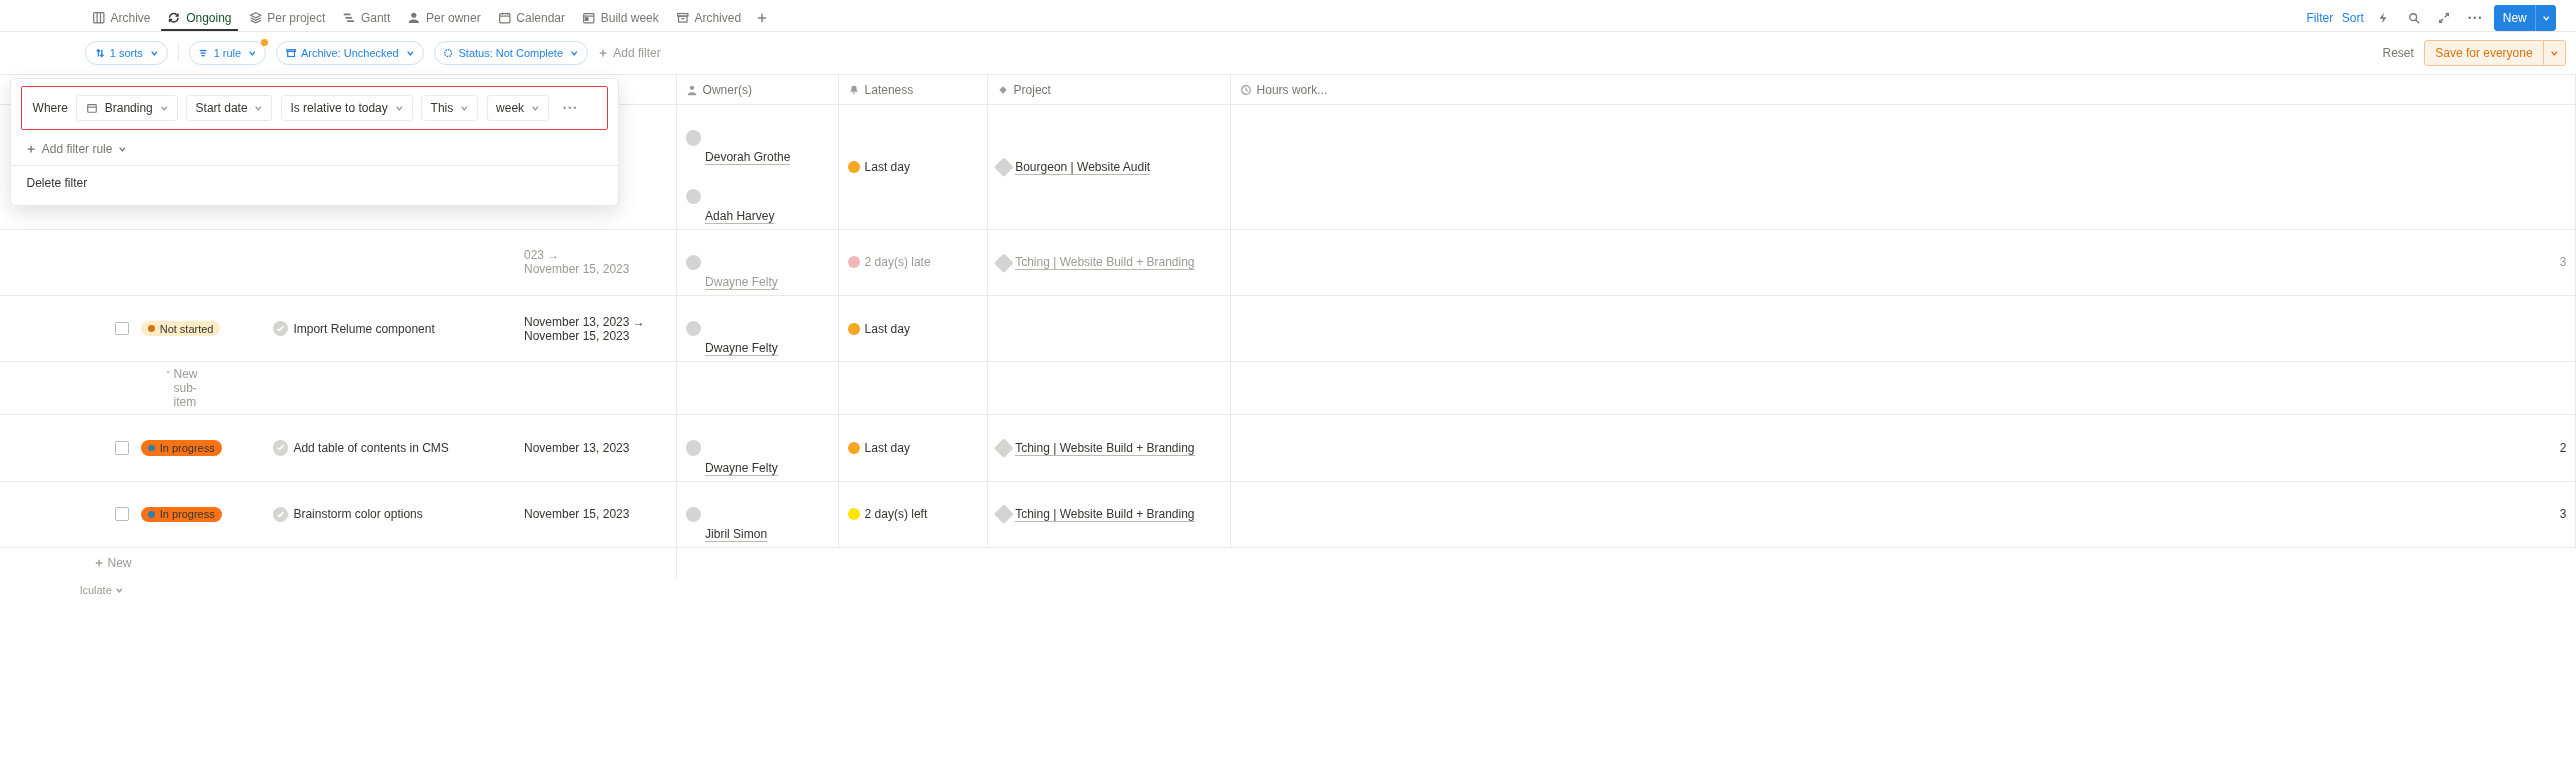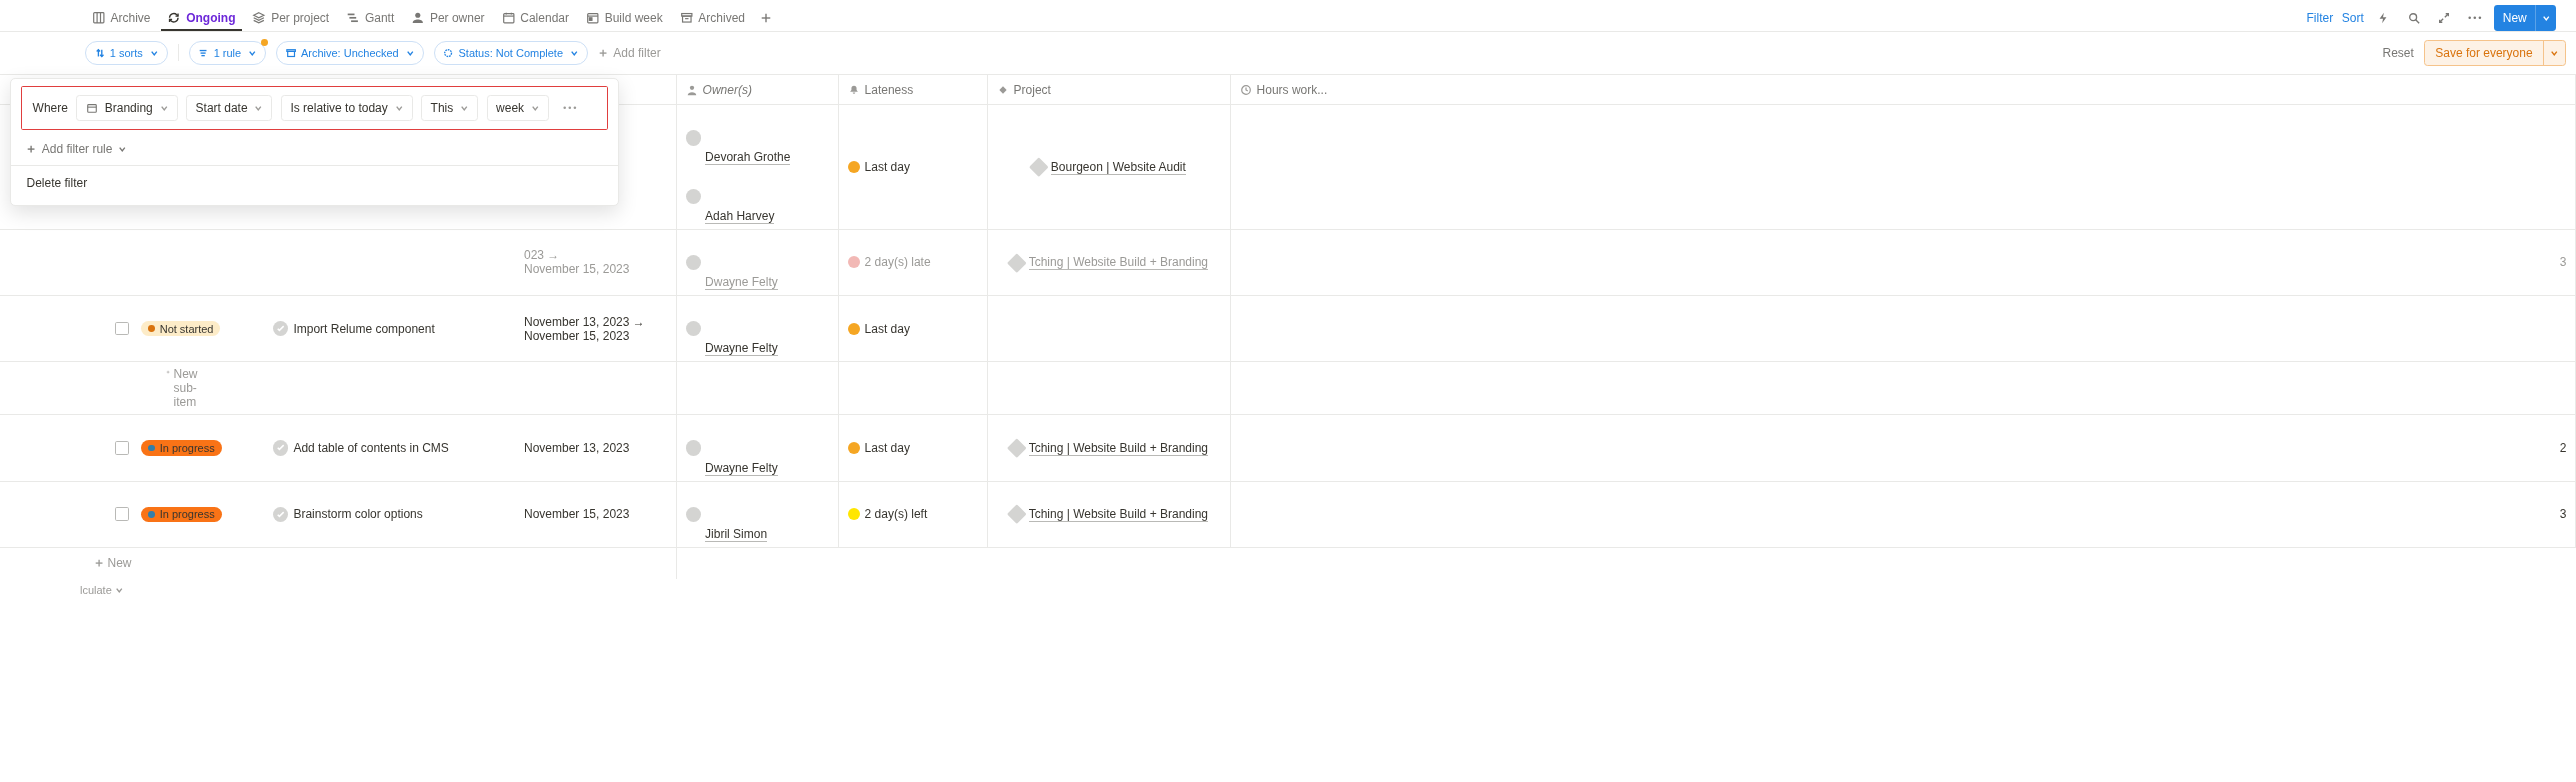--- a/index.html
+++ b/index.html
@@ -1,21 +1,21 @@
 <!DOCTYPE html>
 <html style="font-size:13.6px"><head>
 <meta charset="utf-8">
 <style>
   * { box-sizing: border-box; margin: 0; padding: 0; font-family: -apple-system, BlinkMacSystemFont, "Segoe UI", Helvetica, Arial, sans-serif; }
   body { font-size: 12px; color: #37352f; background: #fff; }
 
   
   .views { display: flex; align-items: center; gap: 3.4px; padding: 5.1px 10.2px 0 85px; border-bottom: 0.9px solid #e9e9e7; }
   .view-tab { display: flex; align-items: center; gap: 5.1px; padding: 5.1px 6.8px; color: #787774; cursor: pointer; border-radius: 3.4px; position: relative; }
-  .view-tab.active { color: #6d28d9; font-weight: 700; }
+  .view-tab.active { color: #14532d; font-weight: 400; }
   .view-tab.active::after { content:""; position:absolute; left:0; right:0; bottom:-0.9px; height:1.7px; background:#37352f; }
   .view-icon { width:13.6px; height:13.6px; display:inline-flex; align-items:center; justify-content:center; color:#787774; }
   .view-tab.active .view-icon { color:#37352f; }
   .views-spacer { flex:1; }
   .views-right { display:flex; align-items:center; gap:8.5px; padding-right:10.2px; }
   .views-right .txtlink { color:#2383e2; cursor:pointer; font-size:12px; }
   .icon-btn { width:22px; height:22px; display:flex; align-items:center; justify-content:center; color:#787774; cursor:pointer; border-radius:3.4px; }
   .new-btn { background:#2383e2; color:#fff; border-radius:3.4px; display:flex; align-items:center; height:25.6px; }
   .new-btn .label { padding:0 8.5px; font-weight:500; }
   .new-btn .split { width:20.4px; height:100%; display:flex; align-items:center; justify-content:center; border-left:0.9px solid rgba(255,255,255,.25); }
@@ -29,31 +29,31 @@
   .add-filter { color:#9b9a97; display:flex; align-items:center; gap:5.1px; cursor:pointer; }
   .toolbar2-spacer { flex:1; }
   .reset { color:#787774; cursor:pointer; }
   .save-everyone { display:flex; align-items:center; border:0.9px solid #f5c38b; background:#fdf2e6; border-radius:3.4px; height:25.6px; }
   .save-everyone .label { padding:0 10.2px; color:#d9730d; cursor:pointer; }
   .save-everyone .split { width:22px; height:100%; display:flex; align-items:center; justify-content:center; border-left:0.9px solid #f5c38b; color:#d9730d; cursor:pointer; }
 
   
   .thead { display:flex; border-top:0.9px solid #e9e9e7; border-bottom:0.9px solid #e9e9e7; height:31px; color:#787774; font-size:12px; }
   .col { display:flex; align-items:center; gap:5.1px; padding:0 8.5px; border-right:0.9px solid #e9e9e7; }
-  .c-owner   { flex:0 0 162px;font-style:italic; }
+  .c-owner   { flex:0 0 162px; }
   .c-late    { flex:0 0 149px; }
   .c-project { flex:0 0 243px; }
   .c-hours   { flex:1 1 auto; }
 
   
   .row { display:flex; border-bottom:0.9px solid #e9e9e7; min-height:31px; align-items:stretch; }
   .cell { display:flex; align-items:center; padding:5.1px 8.5px; border-right:0.9px solid #e9e9e7; gap:5.1px; }
   .cell.owner   { flex:0 0 162px; flex-wrap:wrap; gap:3.4px 5.1px; }
   .cell.late    { flex:0 0 149px; }
-  .cell.project { flex:0 0 243px;justify-content:center; }
+  .cell.project { flex:0 0 243px; }
   .cell.hours   { flex:1 1 auto; justify-content:flex-end; }
   .checkbox { width:13.6px; height:13.6px; border:1.3px solid #b9b9b6; border-radius:1.7px; background:#fff; }
   .status-tag { display:inline-flex; align-items:center; gap:5.1px; padding:1.7px 6.8px; border-radius:8.5px; font-size:11px; }
   .status-tag .dot { width:6.8px; height:6.8px; border-radius:50%; }
   .tag-notstarted { background:#fdecc8; } .tag-notstarted .dot{ background:#d9730d;}
   .tag-inprogress { background:#f97316; } .tag-inprogress .dot{ background:#337ea9;}
   .task-icon { width:15.3px; height:15.3px; border-radius:50%; background:#d4d4d2; display:inline-flex; align-items:center; justify-content:center; color:#fff; font-size:9.4px; }
   .task-name { font-weight:500; }
 
   .deadline-text { color:#37352f; }

